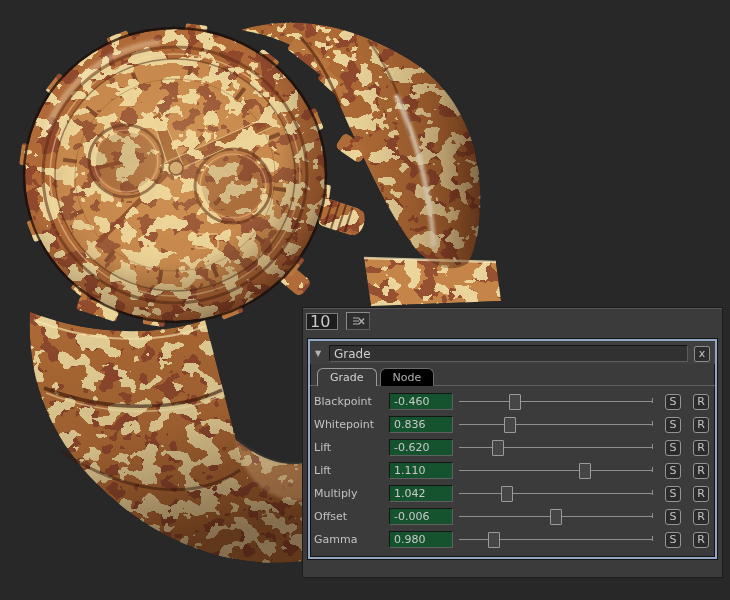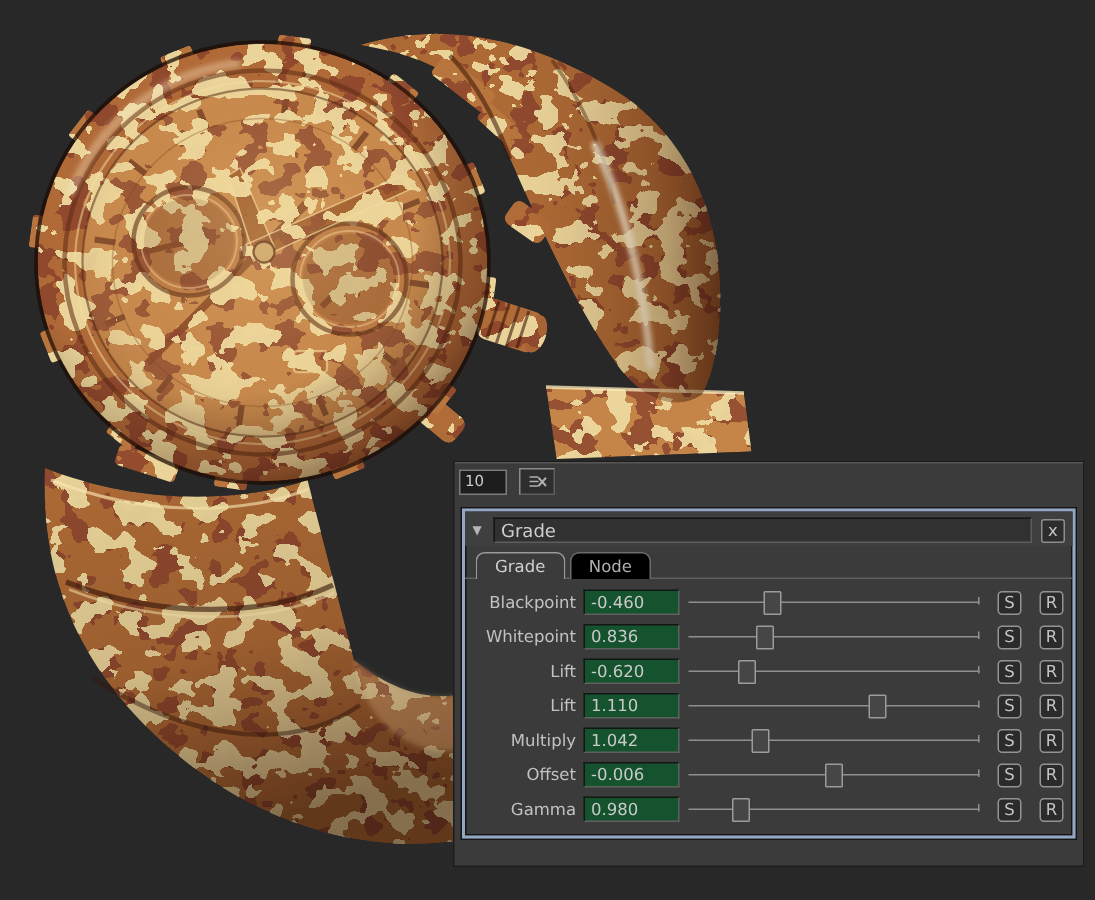--- a/index.html
+++ b/index.html
@@ -15,42 +15,42 @@
   .titlebar { height:17px; display:flex; align-items:center;
               background:linear-gradient(#4e4e4e,#3d3d3d); border-bottom:1px solid #2b2b2b; padding:0 5px; }
   .grip { width:4px; height:10px; border-left:1px solid #7a7a7a; border-right:1px solid #7a7a7a; margin:0 7px 0 1px; }
   .title { flex:1; font-size:12px; color:#c9c9c9; letter-spacing:0.2px; }
   .winbtns { display:flex; align-items:stretch; border:1px solid #6e6e6e; background:#2a2a2a; height:13px; }
   .winbtn { width:14px; text-align:center; font-size:10px; font-weight:bold; line-height:13px; color:#b9b9b9; cursor:default; }
   .winbtn svg { vertical-align:middle; }
 
   .panel-toolbar { display:flex; align-items:center; padding:4px 3px 5px 3px; gap:8px; }
   .maxfield { width:24px; height:15px; background:#1d1d1d; border:1px solid #7c7c7c; color:#c9c9c9;
-              font-family:inherit; font-size:10px; padding:0 3px; }
+              font-family:inherit; font-size:16px; padding:0 3px; }
   .clearbtn { width:24px; height:18px; background:#2e2e2e; border:1px solid #5e5e5e;
               border-top-color:#8b8b8b; border-left-color:#8b8b8b;
               display:flex; align-items:center; justify-content:center; padding:0; }
 
   .grade-panel { margin:4px 5px 0 5px; background:#3b3b3b;
                  border:2px solid #93a7c5; box-shadow:0 0 0 1px #141414, inset 0 0 0 1px #141414; }
   .node-header { display:flex; align-items:center; padding:4px 5px 2px 5px; background:#3f3f3f; }
   .disclosure { font-size:8px; color:#b5b5b5; width:14px; }
   .nodename { flex:1; height:15px; background:#313131; border:1px solid; border-color:#151515 #5c5c5c #5c5c5c #151515;
               color:#cecece; font-family:inherit; font-size:12px; padding:0 4px; margin-right:6px; }
   .nodeclose { width:16px; height:16px; background:#2d2d2d; border:1px solid #8d8d8d; color:#c6c6c6;
                font-size:11px; line-height:13px; padding:0; border-radius:2px; font-family:inherit; }
 
   .tabs { display:flex; padding:3px 0 0 7px; border-bottom:1px solid #5f5f5f; }
   .tab { padding:2px 12px 2px 12px; margin-right:3px; border:1px solid #9a9a9a; border-bottom:none;
          border-radius:6px 6px 0 0; background:#3b3b3b; color:#d0d0d0; position:relative; top:1px; font-size:11px; }
   .tab.inactive { background:#000000; border-color:#6c6c6c; color:#b0b0b0; }
 
   .params { padding:4px 6px 6px 4px; }
   .prow { display:flex; align-items:center; height:23px; }
-  .plabel { width:70px; text-align:right; margin-right:5px; color:#c2c2c2; white-space:nowrap; }
+  .plabel { width:70px; text-align:left; margin-right:5px; color:#c2c2c2; white-space:nowrap; }
   .pvalue { width:54px; height:15px; line-height:15px; background:#14532d; border:1px solid;
             border-color:#151515 #606060 #606060 #151515; color:#c9c9c9; padding:0 4px; }
   .ptrack { flex:1; position:relative; height:17px; margin:0 5px 0 6px; }
   .ptrack::before { content:''; position:absolute; left:0; right:3px; top:8px; height:1px; background:#8f8f8f; }
   .ptrack::after  { content:''; position:absolute; right:3px; top:5px; width:1px; height:5px; background:#8f8f8f; }
   .phandle { position:absolute; top:1px; width:10px; height:14px; background:#464646;
              border:1px solid #9b9b9b; border-radius:1px; }
   .pbtn { width:16px; height:16px; background:#2b2b2b; border:1px solid #949494; border-radius:3px;
           color:#c2c2c2; font-size:11px; line-height:12px; padding:0; text-align:center; font-family:inherit; }
   .sbtn { margin-left:4px; }

